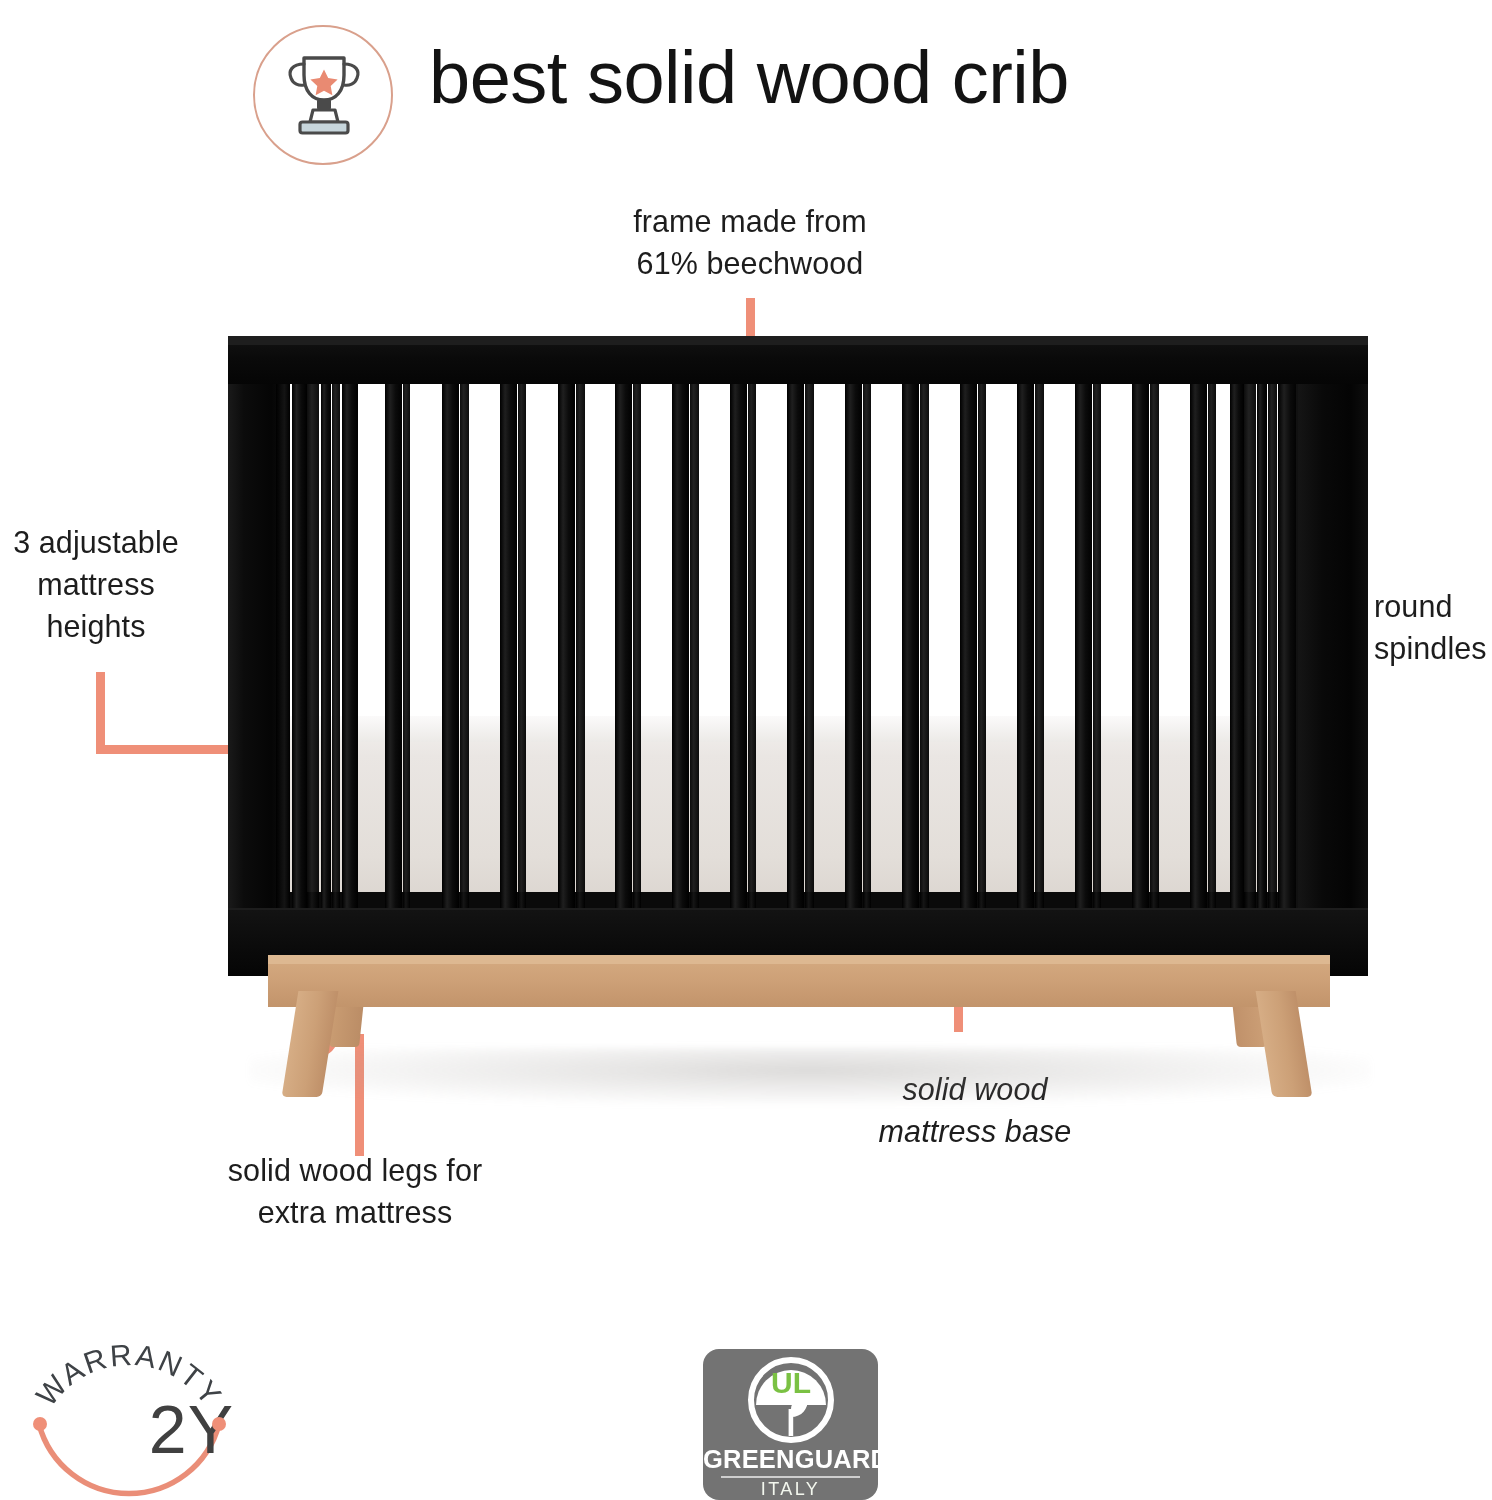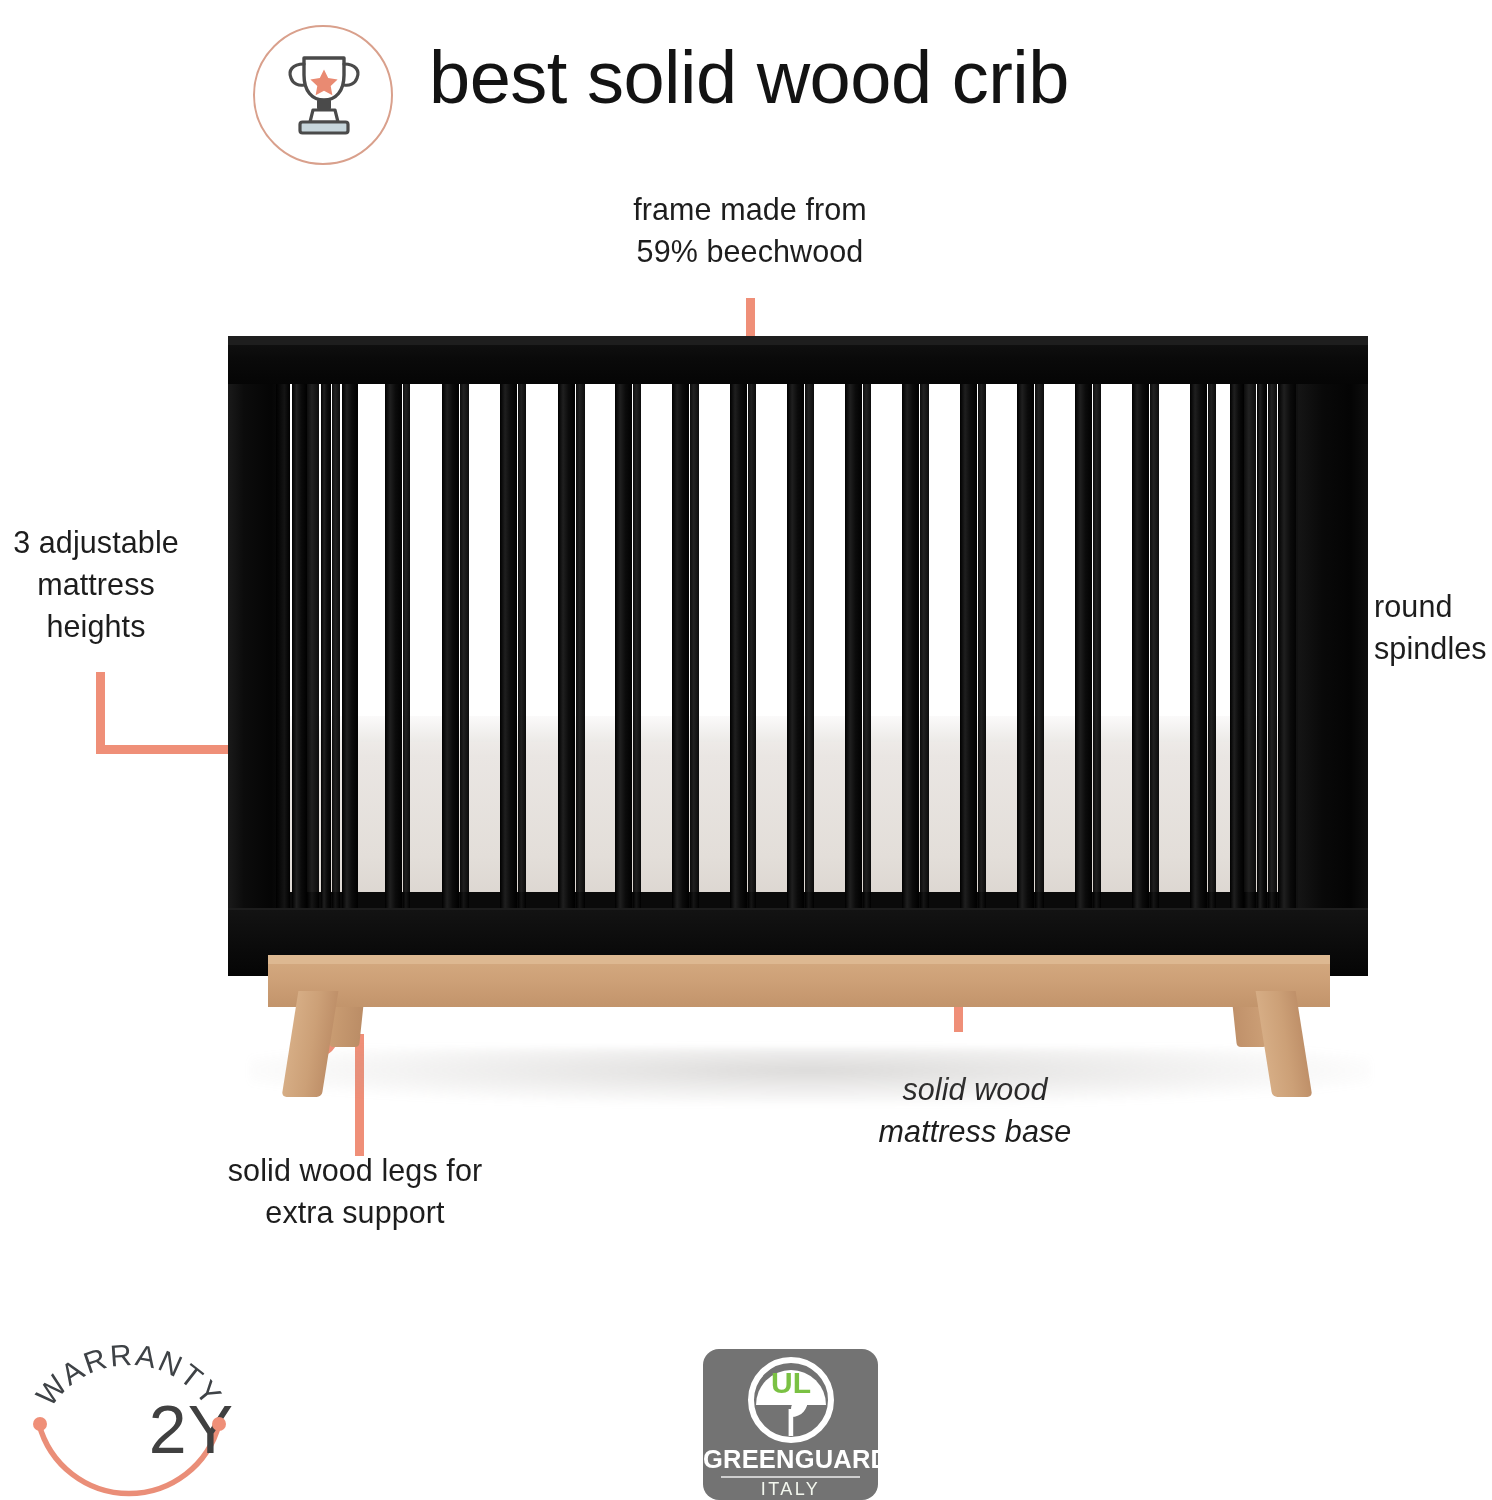--- a/index.html
+++ b/index.html
@@ -202,23 +202,23 @@
         <rect x="34" y="48" width="14" height="11" rx="2" fill="#4a4a4a"></rect>
 
         <path d="M30 59 h22 l3 12 h-28 z" fill="#ffffff" stroke="#4a4a4a" stroke-width="3.2" stroke-linejoin="round"></path>
 
         <rect x="17" y="71" width="48" height="11" rx="2.5" fill="#c7d6dc" stroke="#4a4a4a" stroke-width="3.2"></rect>
       </svg>
     </div>
     <div class="page-title">best solid wood crib</div>
   </div>
 
-  <div class="callout-text ct-center" style="left:555px; top:188px; width:390px;">
+  <div class="callout-text ct-center" style="left:555px; top:200px; width:390px;">
     <div>frame made from</div>
-    <div>59% beechwood</div>
+    <div>61% beechwood</div>
   </div>
   <div class="lead lead-v" style="left:746px; top:298px; height:58px;"></div>
   <div class="ring" style="left:735px; top:350px;"></div>
 
   <div class="callout-text ct-center" style="left:-2px; top:521px; width:196px;">
     <div>3 adjustable</div>
     <div>mattress</div>
     <div>heights</div>
   </div>
   <div class="lead lead-v" style="left:96px; top:672px; height:82px;"></div>
@@ -239,21 +239,21 @@
   <div class="callout-text ct-center" style="left:790px; top:1068px; width:370px;font-style:italic;">
     <div>solid wood</div>
     <div>mattress base</div>
   </div>
 
   <div class="ring" style="left:303px; top:1022px;"></div>
   <div class="lead lead-h" style="left:333px; top:1034px; width:31px;"></div>
   <div class="lead lead-v" style="left:355px; top:1034px; height:122px;"></div>
   <div class="callout-text ct-center" style="left:160px; top:1149px; width:390px;">
     <div>solid wood legs for</div>
-    <div>extra support</div>
+    <div>extra mattress</div>
   </div>
 
   <div class="floor-shadow"></div>
 
   <div class="crib">
     <div class="interior"></div>
     <div class="mattress"></div>
     <div class="mattress-shade"></div>
     <div class="interior-bottom"></div>
 

